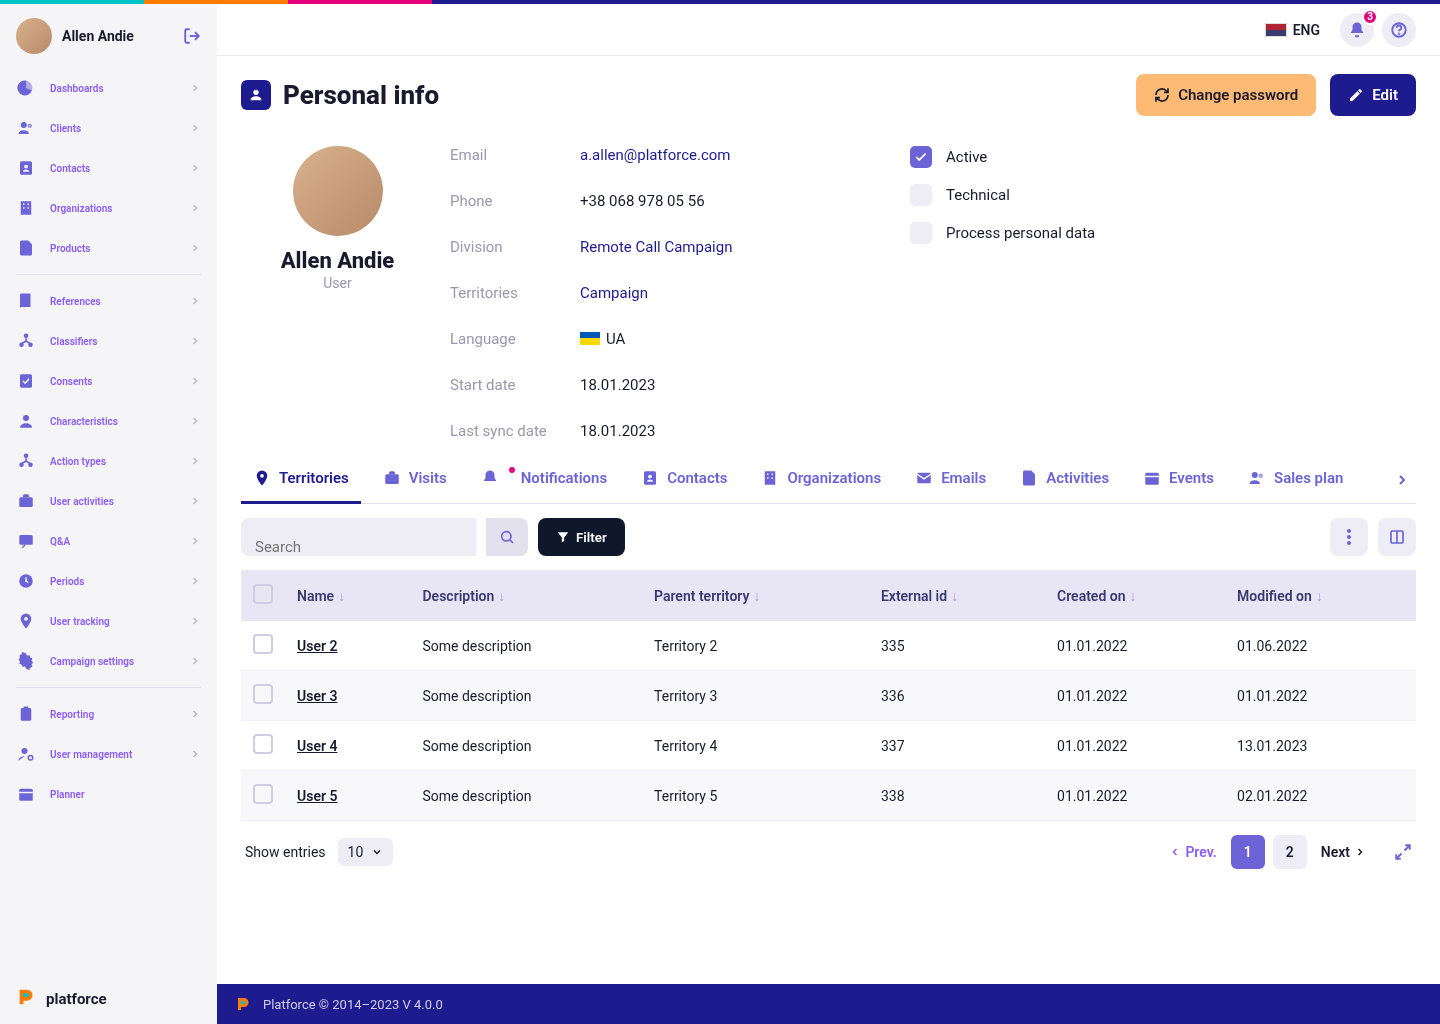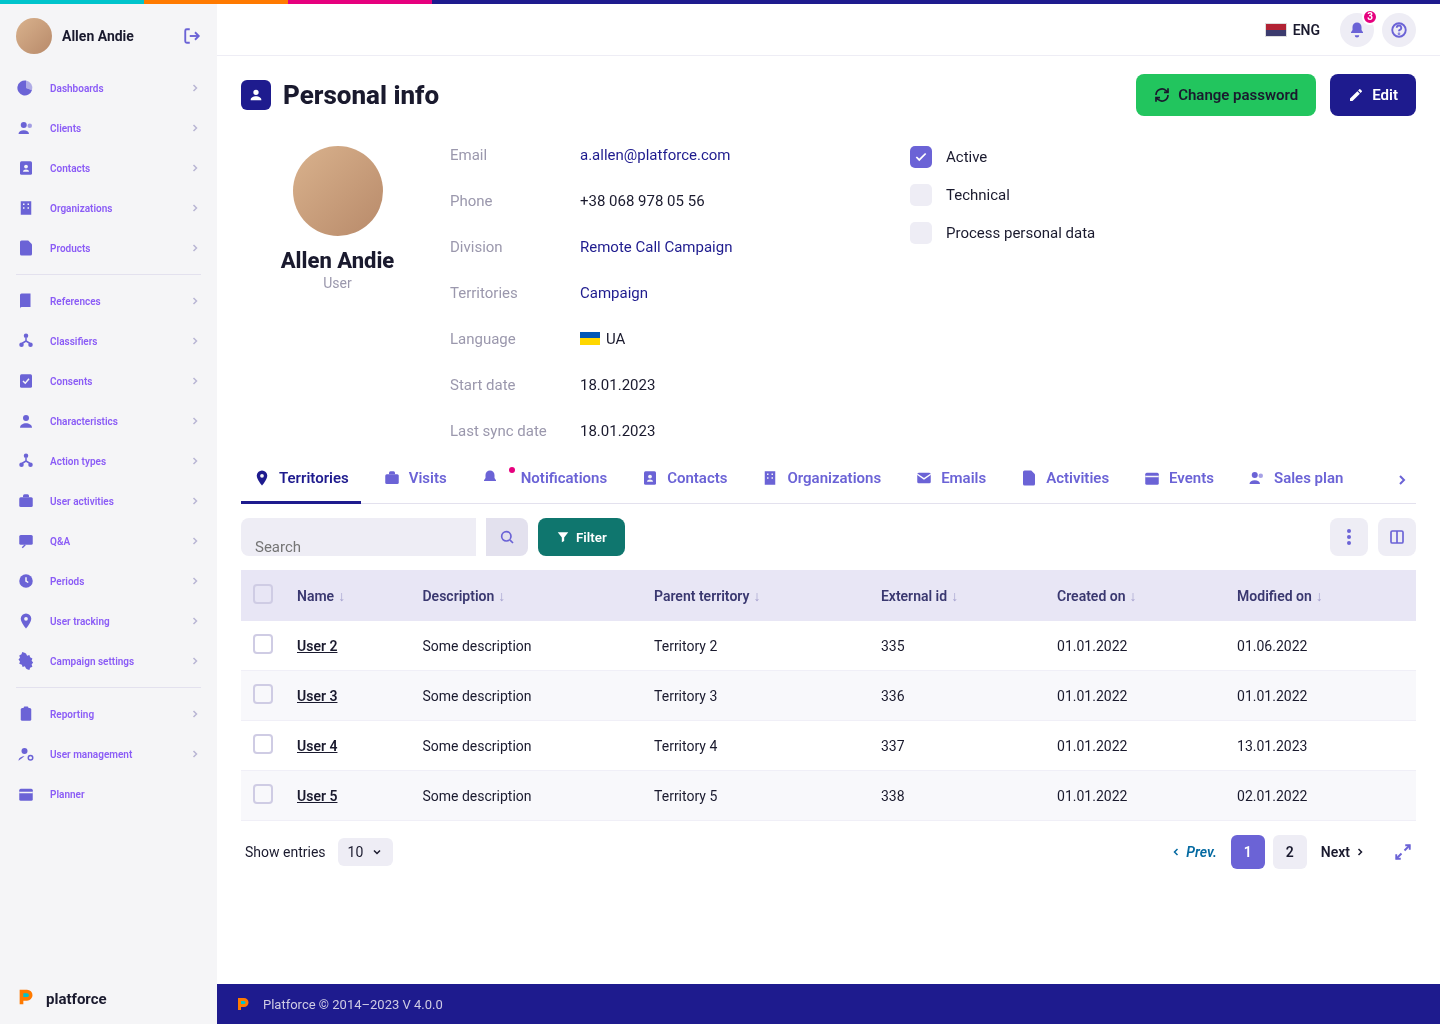--- a/index.html
+++ b/index.html
@@ -27,21 +27,21 @@
 .topbar { height:52px; display:flex; align-items:center; justify-content:flex-end; padding:0 24px; border-bottom:1px solid #eeedf5;}
 .lang { display:flex; align-items:center; font-weight:600; font-size:14px; margin-right:12px; color:#1a1a2e; cursor:pointer;}
 .flag { width:22px; height:14px; background:linear-gradient(#b22234 50%,#3c3b6e 50%); margin-right:6px; border:1px solid #ddd; }
 .icon-btn-round { width:34px; height:34px; border-radius:50%; background:#eeedf5; display:flex; align-items:center; justify-content:center; color:#6b63d6; margin-left:8px; position:relative; cursor:pointer;}
 .badge { position:absolute; top:-4px; right:-4px; min-width:16px; height:16px; background:#e6007e; color:#fff; font-size:10px; font-weight:700; border-radius:8px; display:flex; align-items:center; justify-content:center; padding:0 3px; border:2px solid #fff;}
 .content { padding:18px 24px; flex:1;}
 .page-header { display:flex; align-items:center; margin-bottom:18px;}
 .icon-sq { width:30px; height:30px; background:#1e1b8e; border-radius:6px; display:flex; align-items:center; justify-content:center; color:#fff; margin-right:12px;}
 .page-title { font-size:26px; font-weight:800; flex:1;}
 .btn { height:42px; padding:0 18px; border-radius:8px; font-weight:600; font-size:15px; display:flex; align-items:center; cursor:pointer; border:none;}
-.btn-light { background:#22c55e; color:#1a1a2e;}
+.btn-light { background:#fdba74; color:#1a1a2e;}
 .btn-primary { background:#1e1b8e; color:#fff; margin-left:14px;}
 .btn svg, .btn .i { margin-right:8px;}
 .info-row { display:flex; gap:40px; padding:12px 0 0 24px; margin-bottom:16px;}
 .profile { text-align:center; width:145px;}
 .avatar-lg { width:90px; height:90px; border-radius:50%; background:linear-gradient(135deg,#d9b28d,#b88a6a); margin:0 auto 12px;}
 .profile-name { font-size:22px; font-weight:800;}
 .profile-role { color:#9b98ad; font-size:14px; margin-top:2px;}
 .fields { display:flex; flex-direction:column; gap:28px; font-size:15px; width:380px;}
 .field { display:flex; }
 .field-label { width:130px; color:#9b98ad;}
@@ -54,39 +54,39 @@
 .chk-box.on { background:#6b63d6;}
 .tabs { display:flex; align-items:center; border-bottom:1px solid #e3e1ee; gap:10px; height:48px;}
 .tab { display:flex; align-items:center; gap:8px; padding:0 12px; height:48px; color:#6b63d6; font-weight:600; cursor:pointer; border-bottom:3px solid transparent; font-size:15px;}
 .tab.active { color:#1e1b8e; border-bottom-color:#1e1b8e;}
 .tab .dot { width:6px; height:6px; background:#e6007e; border-radius:50%; position:relative; top:-8px; left:2px;}
 .tabs .scroll { margin-left:auto; color:#6b63d6; cursor:pointer; padding:0 6px;}
 .filter-row { display:flex; align-items:center; padding:14px 0; gap:10px;}
 .search-wrap { display:flex; background:#eeedf5; border-radius:8px 0 0 8px; height:38px; width:235px; align-items:flex-end; padding:0 14px;}
 .search-wrap input { border:none; background:transparent; outline:none; font-size:15px; width:100%;}
 .search-icon-btn { height:38px; width:42px; background:#e3e1ee; border-radius:0 8px 8px 0; display:flex; align-items:center; justify-content:center; color:#6b63d6; cursor:pointer; border:none;}
-.filter-btn { height:38px; padding:0 18px; background:#0f766e; color:#fff; border-radius:8px; border:none; font-weight:600; display:flex; align-items:center; gap:6px; cursor:pointer;}
+.filter-btn { height:38px; padding:0 18px; background:#0f172a; color:#fff; border-radius:8px; border:none; font-weight:600; display:flex; align-items:center; gap:6px; cursor:pointer;}
 .sq-btn { width:38px; height:38px; background:#eeedf5; border-radius:8px; display:flex; align-items:center; justify-content:center; color:#6b63d6; cursor:pointer; border:none;}
 .spacer { flex:1;}
 table { width:100%; border-collapse:collapse; font-size:14px;}
 thead tr { background:#e8e6f5; color:#3a3870; text-align:left;}
 th { padding:14px 12px; font-weight:600;}
 th .sort { color:#a6a2cf; margin-left:4px;}
 tbody tr { border-bottom:1px solid #f0eff7;}
 tbody tr:nth-child(even) { background:#f8f8fb;}
 td { padding:13px 12px;}
 td.name a { color:#1a1a2e; text-decoration:underline; font-weight:600;}
 .chk-cell { width:20px; height:20px; border:2px solid #cfcce4; border-radius:4px; display:inline-block; cursor:pointer;}
 .table-footer { display:flex; align-items:center; padding:14px 4px; font-size:14px; gap:12px;}
 .select-box { background:#eeedf5; padding:6px 10px; border-radius:6px; display:flex; align-items:center; gap:8px; cursor:pointer;}
 .pagination { margin-left:auto; display:flex; align-items:center; gap:8px;}
 .page-btn { width:34px; height:34px; border-radius:6px; display:flex; align-items:center; justify-content:center; cursor:pointer; font-weight:600; background:#eeedf5;}
 .page-btn.active { background:#6b63d6; color:#fff;}
 .page-nav { display:flex; align-items:center; gap:4px; cursor:pointer; font-weight:600; padding:0 6px;}
-.page-nav.dis { color:#0369a1;font-style:italic;}
+.page-nav.dis { color:#8b5cf6;}
 .expand { color:#6b63d6; cursor:pointer; margin-left:10px;}
 .footer { height:40px; background:#1e1b8e; color:#cfcce4; display:flex; align-items:center; padding:0 18px; font-size:13px; margin-top:auto; gap:10px;}
 svg { display:block; }
 </style>
 </head>
 <body>
 <div class="topbar-strip">
     <span></span>
     <span></span>
     <span></span>

